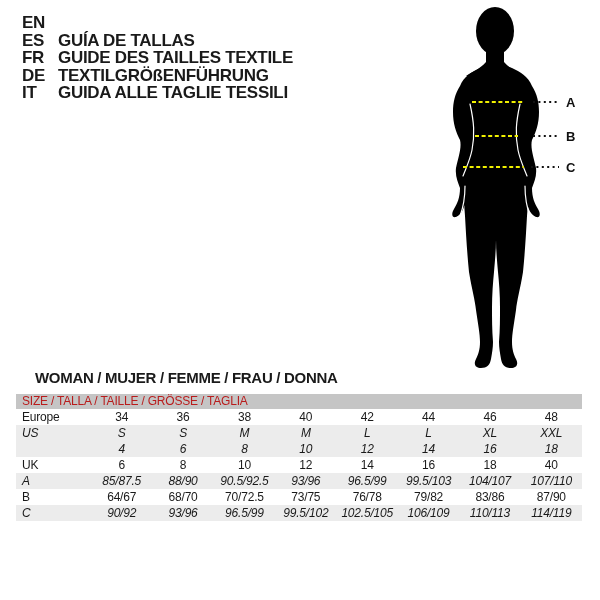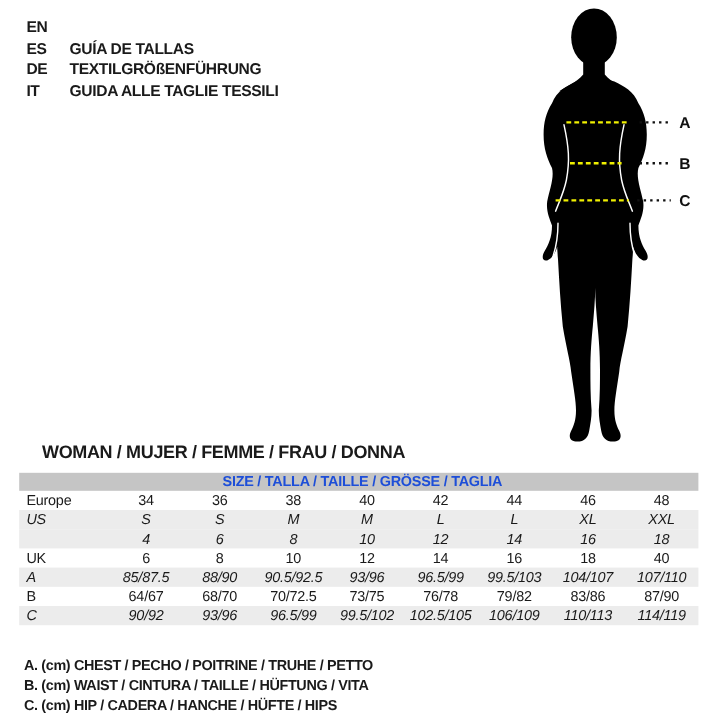--- a/index.html
+++ b/index.html
@@ -1,37 +1,37 @@
 <!DOCTYPE html>
 <html style="--accent-yellow: #f0f000; --table-header-bg: #c5c5c5; --row-shade-bg: #ececec;"><head>
 <meta charset="utf-8">
 <style>
   html,body{margin:0;padding:0;background:#fff;}
   #page{position:relative;width:600px;height:600px;background:#fff;overflow:hidden;
         font-family:"Liberation Sans",sans-serif;color:#1a1a1a;}
 
   
   .lang-block{position:absolute;left:22px;top:14px;}
-  .lang-row{display:flex;line-height:17.5px;font-size:13px;font-weight:bold;letter-spacing:-0.3px;}
+  .lang-row{display:flex;line-height:17.5px;font-size:17px;font-weight:bold;letter-spacing:-0.3px;}
   .lang-code{width:36px;flex:0 0 36px;}
   .lang-label{white-space:nowrap;}
 
   
   .figure{position:absolute;left:420px;top:0;width:180px;height:390px;}
   .figure svg{display:block;width:180px;height:390px;}
   .measure-label{font-size:13px;font-weight:bold;letter-spacing:-0.3px;fill:#111;}
 
   
   .section-title{position:absolute;left:35px;top:369px;font-size:15px;font-weight:bold;
                  letter-spacing:-0.3px;white-space:nowrap;}
 
   
   .size-table{position:absolute;left:16px;top:394px;width:566px;font-size:12px;letter-spacing:-0.2px;}
   .tbl-header{height:15px;line-height:15px;background:var(--table-header-bg,#c5c5c5);
-              font-weight:bold;padding-left:6px;color:#1d4ed8;text-align:center;}
+              font-weight:normal;padding-left:6px;color:#b91c1c;}
   .tbl-row{display:flex;height:16px;line-height:16px;}
   .tbl-row.shaded{background:var(--row-shade-bg,#ececec);font-style:italic;}
   .tbl-label{flex:0 0 75px;padding-left:6px;box-sizing:border-box;}
   .tbl-cell{flex:1 1 0;text-align:center;}
 
   
   .legend-block{position:absolute;left:20px;top:546px;}
   .legend-line{font-size:12px;font-weight:bold;letter-spacing:-0.3px;line-height:17px;white-space:nowrap;}
 </style>
 </head>
@@ -39,20 +39,24 @@
 
 <div id="page">
 
   <div class="lang-block">
     <div class="lang-row">
       <span class="lang-code">EN</span>
     </div>
     <div class="lang-row">
       <span class="lang-code">ES</span>
       <span class="lang-label">GUÍA DE TALLAS</span>
+    </div>
+    <div class="lang-row">
+      <span class="lang-code">FR</span>
+      <span class="lang-label">GUIDE DES TAILLES TEXTILE</span>
     </div>
     <div class="lang-row">
       <span class="lang-code">DE</span>
       <span class="lang-label">TEXTILGRÖßENFÜHRUNG</span>
     </div>
     <div class="lang-row">
       <span class="lang-code">IT</span>
       <span class="lang-label">GUIDA ALLE TAGLIE TESSILI</span>
     </div>
   </div>
@@ -213,19 +217,14 @@
           <span class="tbl-cell">96.5/99</span>
           <span class="tbl-cell">99.5/102</span>
           <span class="tbl-cell">102.5/105</span>
           <span class="tbl-cell">106/109</span>
           <span class="tbl-cell">110/113</span>
           <span class="tbl-cell">114/119</span>
         </div>
       </div>
   </div>
 
-  <div class="legend-block">
-    <div class="legend-line">A. (cm) CHEST / PECHO / POITRINE / TRUHE / PETTO</div>
-    <div class="legend-line">B. (cm) WAIST / CINTURA / TAILLE / HÜFTUNG / VITA</div>
-    <div class="legend-line">C. (cm) HIP / CADERA / HANCHE / HÜFTE / HIPS</div>
-  </div>
 
 </div>
 
 </body></html>

